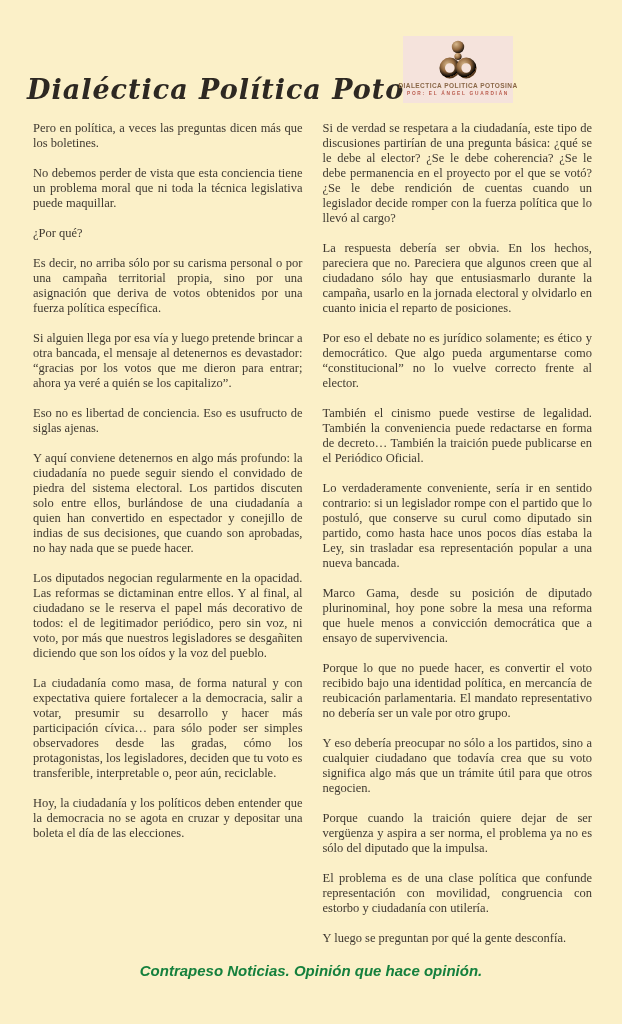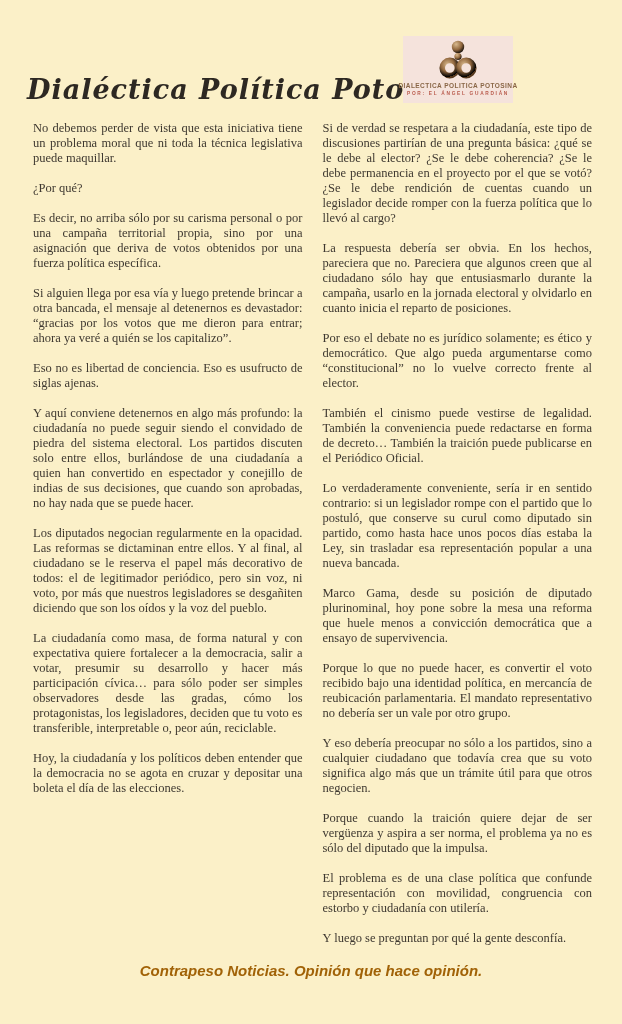--- a/index.html
+++ b/index.html
@@ -50,21 +50,21 @@
     margin:0 0 15px 0;
     font-size:12.5px; line-height:15px;
     color:#3E3830;
     text-align:justify;
   }
   .footer {
     position:absolute; left:0; top:962px; width:622px;
     text-align:center;
     font-family:"Liberation Sans", sans-serif;
     font-style:italic; font-weight:bold;
-    font-size:15px; color:#a16207;
+    font-size:15px; color:#15803d;
   }
 </style>
 </head>
 <body>
 
 <div class="page">
 
   <h1 class="script-title">Dialéctica Política Potosina</h1>
 
   <div class="logo-box">
@@ -83,21 +83,22 @@
         <circle cx="10.8" cy="28" r="7.6" fill="none" stroke="url(#bronze)" stroke-width="5.6"></circle>
         <circle cx="27.2" cy="28" r="7.6" fill="none" stroke="url(#bronze)" stroke-width="5.6"></circle>
       </svg>
     </span>
     <div class="logo-title">DIALECTICA POLITICA POTOSINA</div>
     <div class="logo-subtitle">POR: EL ÁNGEL GUARDIÁN</div>
   </div>
 
   <main class="columns">
     <div class="col">
-        <p>No debemos perder de vista que esta iniciativa tiene un problema moral que ni toda la técnica legislativa puede maquillar.</p>
+        <p>Pero en política, a veces las preguntas dicen más que los boletines.</p>
+        <p>No debemos perder de vista que esta conciencia tiene un problema moral que ni toda la técnica legislativa puede maquillar.</p>
         <p>¿Por qué?</p>
         <p>Es decir, no arriba sólo por su carisma personal o por una campaña territorial propia, sino por una asignación que deriva de votos obtenidos por una fuerza política específica.</p>
         <p>Si alguien llega por esa vía y luego pretende brincar a otra bancada, el mensaje al detenernos es devastador: “gracias por los votos que me dieron para entrar; ahora ya veré a quién se los capitalizo”.</p>
         <p>Eso no es libertad de conciencia. Eso es usufructo de siglas ajenas.</p>
         <p>Y aquí conviene detenernos en algo más profundo: la ciudadanía no puede seguir siendo el convidado de piedra del sistema electoral. Los partidos discuten solo entre ellos, burlándose de una ciudadanía a quien han convertido en espectador y conejillo de indias de sus decisiones, que cuando son aprobadas, no hay nada que se puede hacer.</p>
         <p>Los diputados negocian regularmente en la opacidad. Las reformas se dictaminan entre ellos. Y al final, al ciudadano se le reserva el papel más decorativo de todos: el de legitimador periódico, pero sin voz, ni voto, por más que nuestros legisladores se desgañiten diciendo que son los oídos y la voz del pueblo.</p>
         <p>La ciudadanía como masa, de forma natural y con expectativa quiere fortalecer a la democracia, salir a votar, presumir su desarrollo y hacer más participación cívica… para sólo poder ser simples observadores desde las gradas, cómo los protagonistas, los legisladores, deciden que tu voto es transferible, interpretable o, peor aún, reciclable.</p>
         <p>Hoy, la ciudadanía y los políticos deben entender que la democracia no se agota en cruzar y depositar una boleta el día de las elecciones.</p>
       </div>
     <div class="col">

